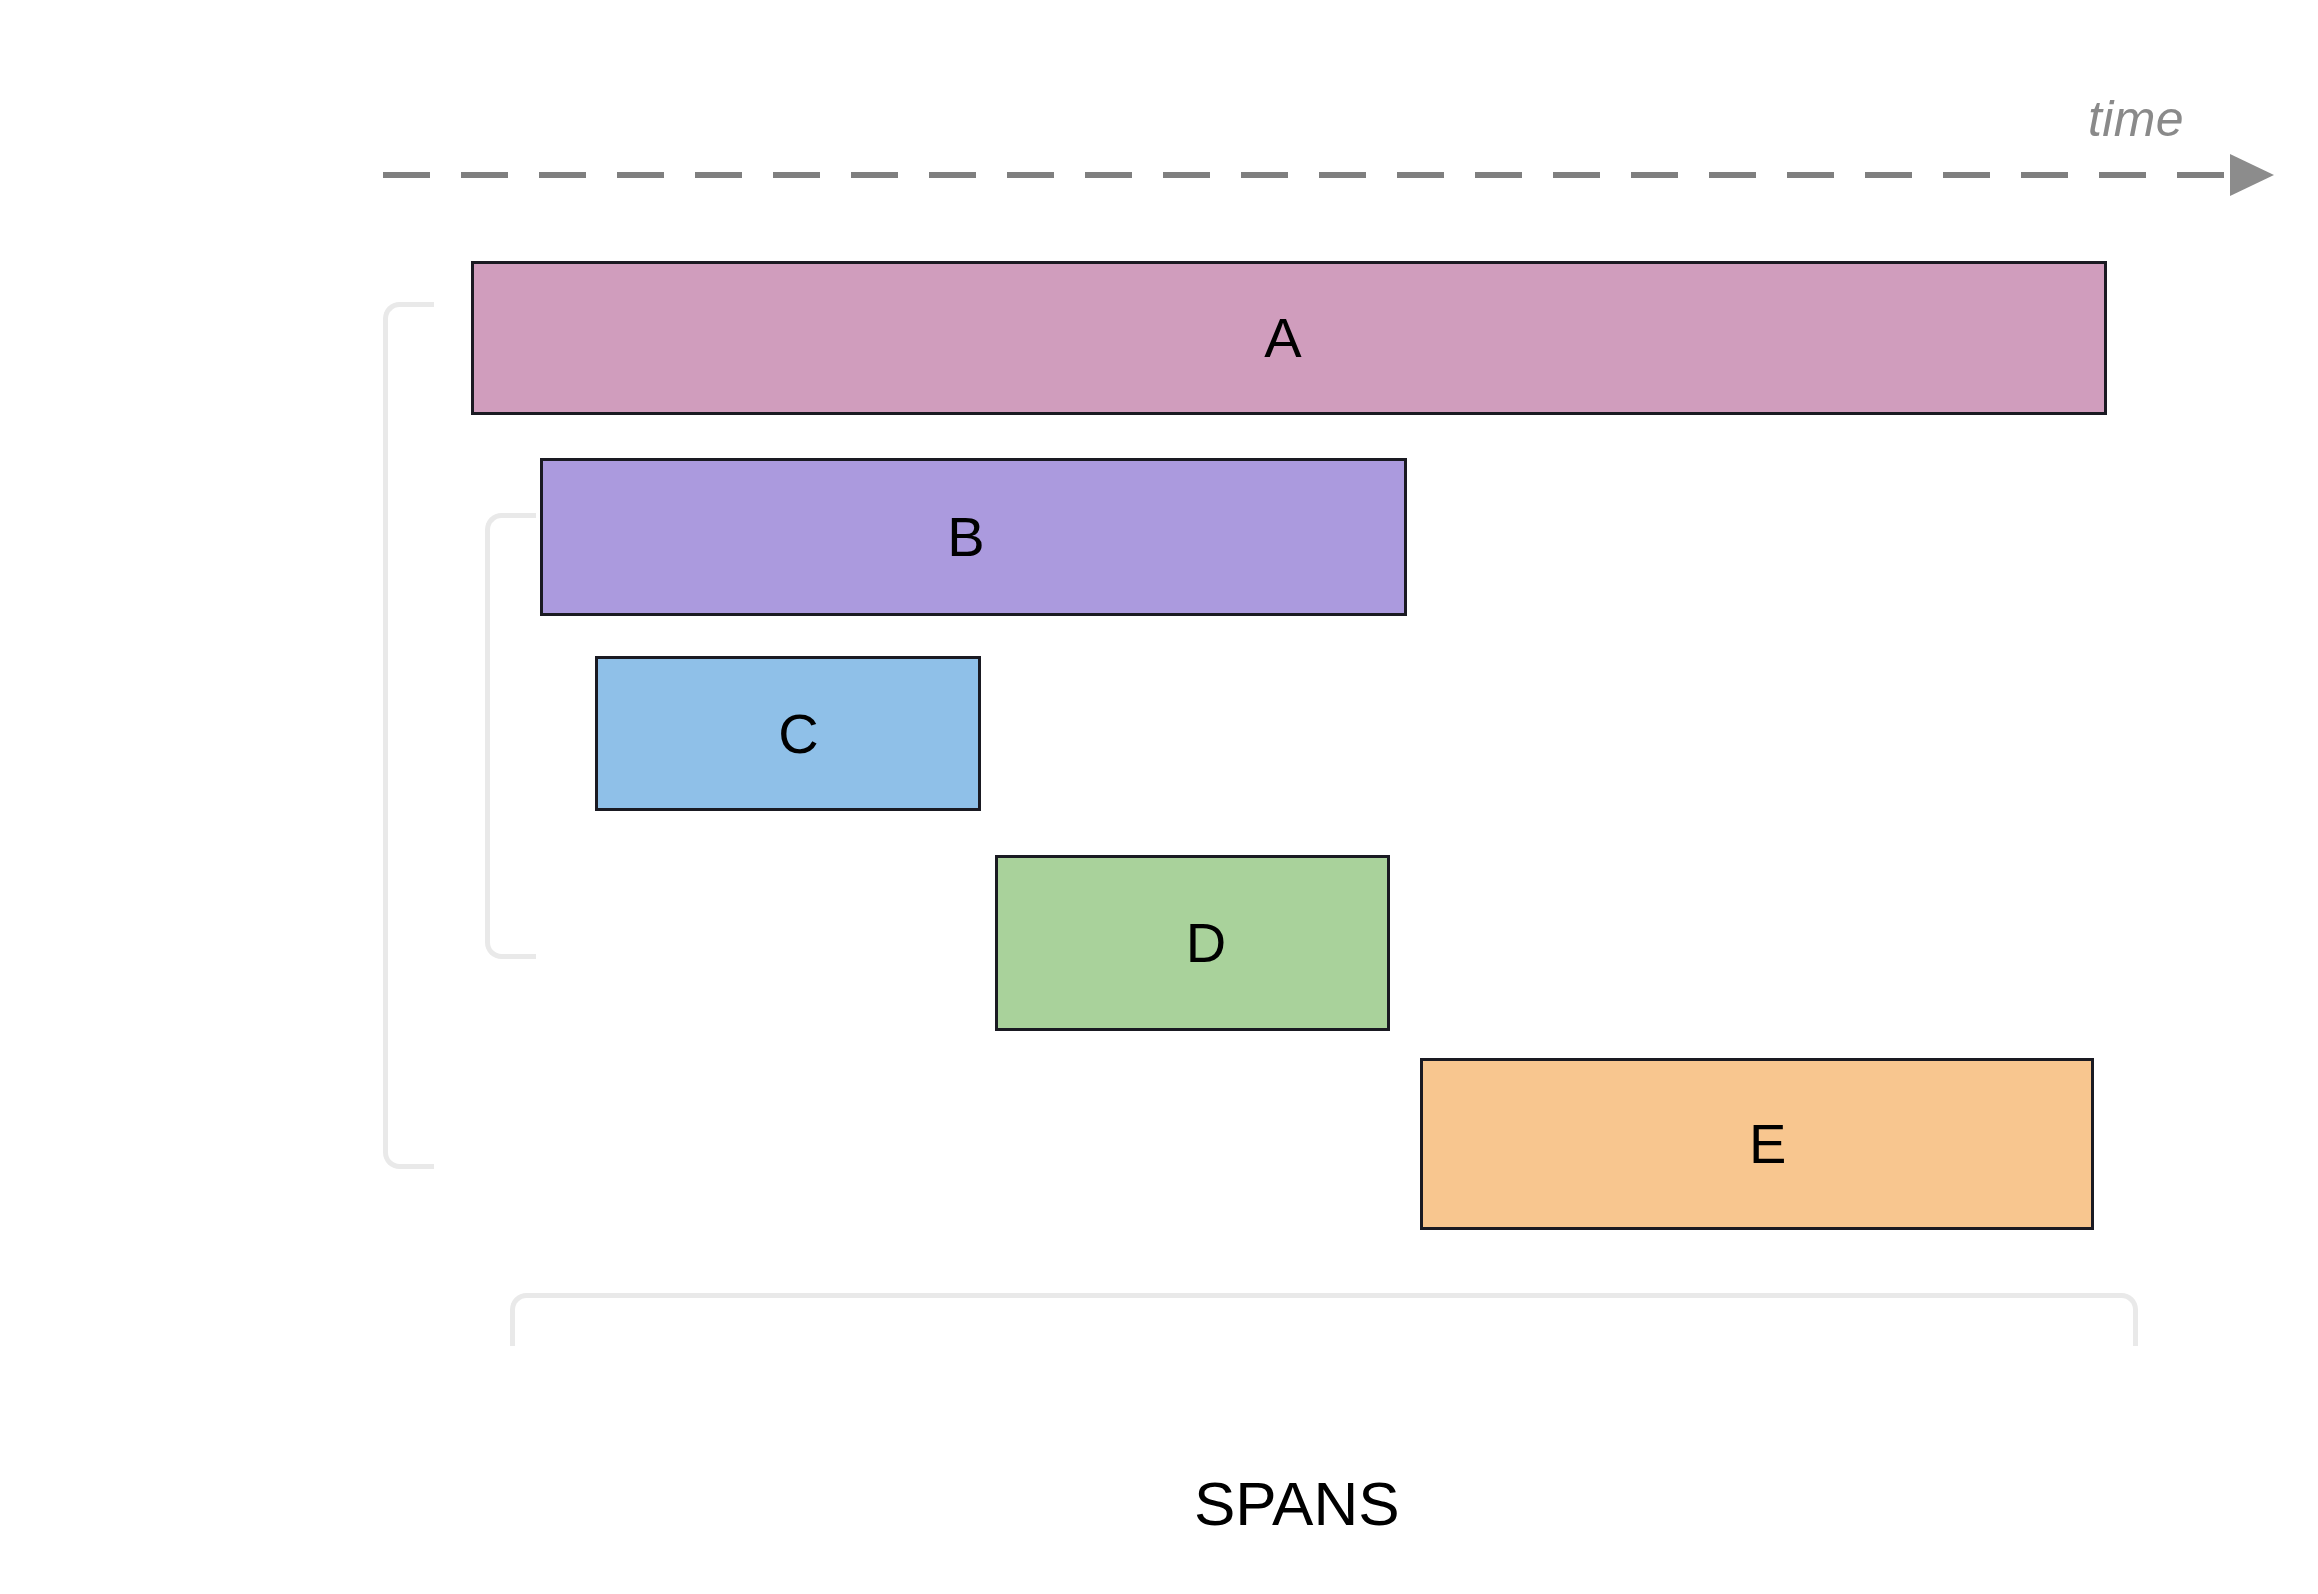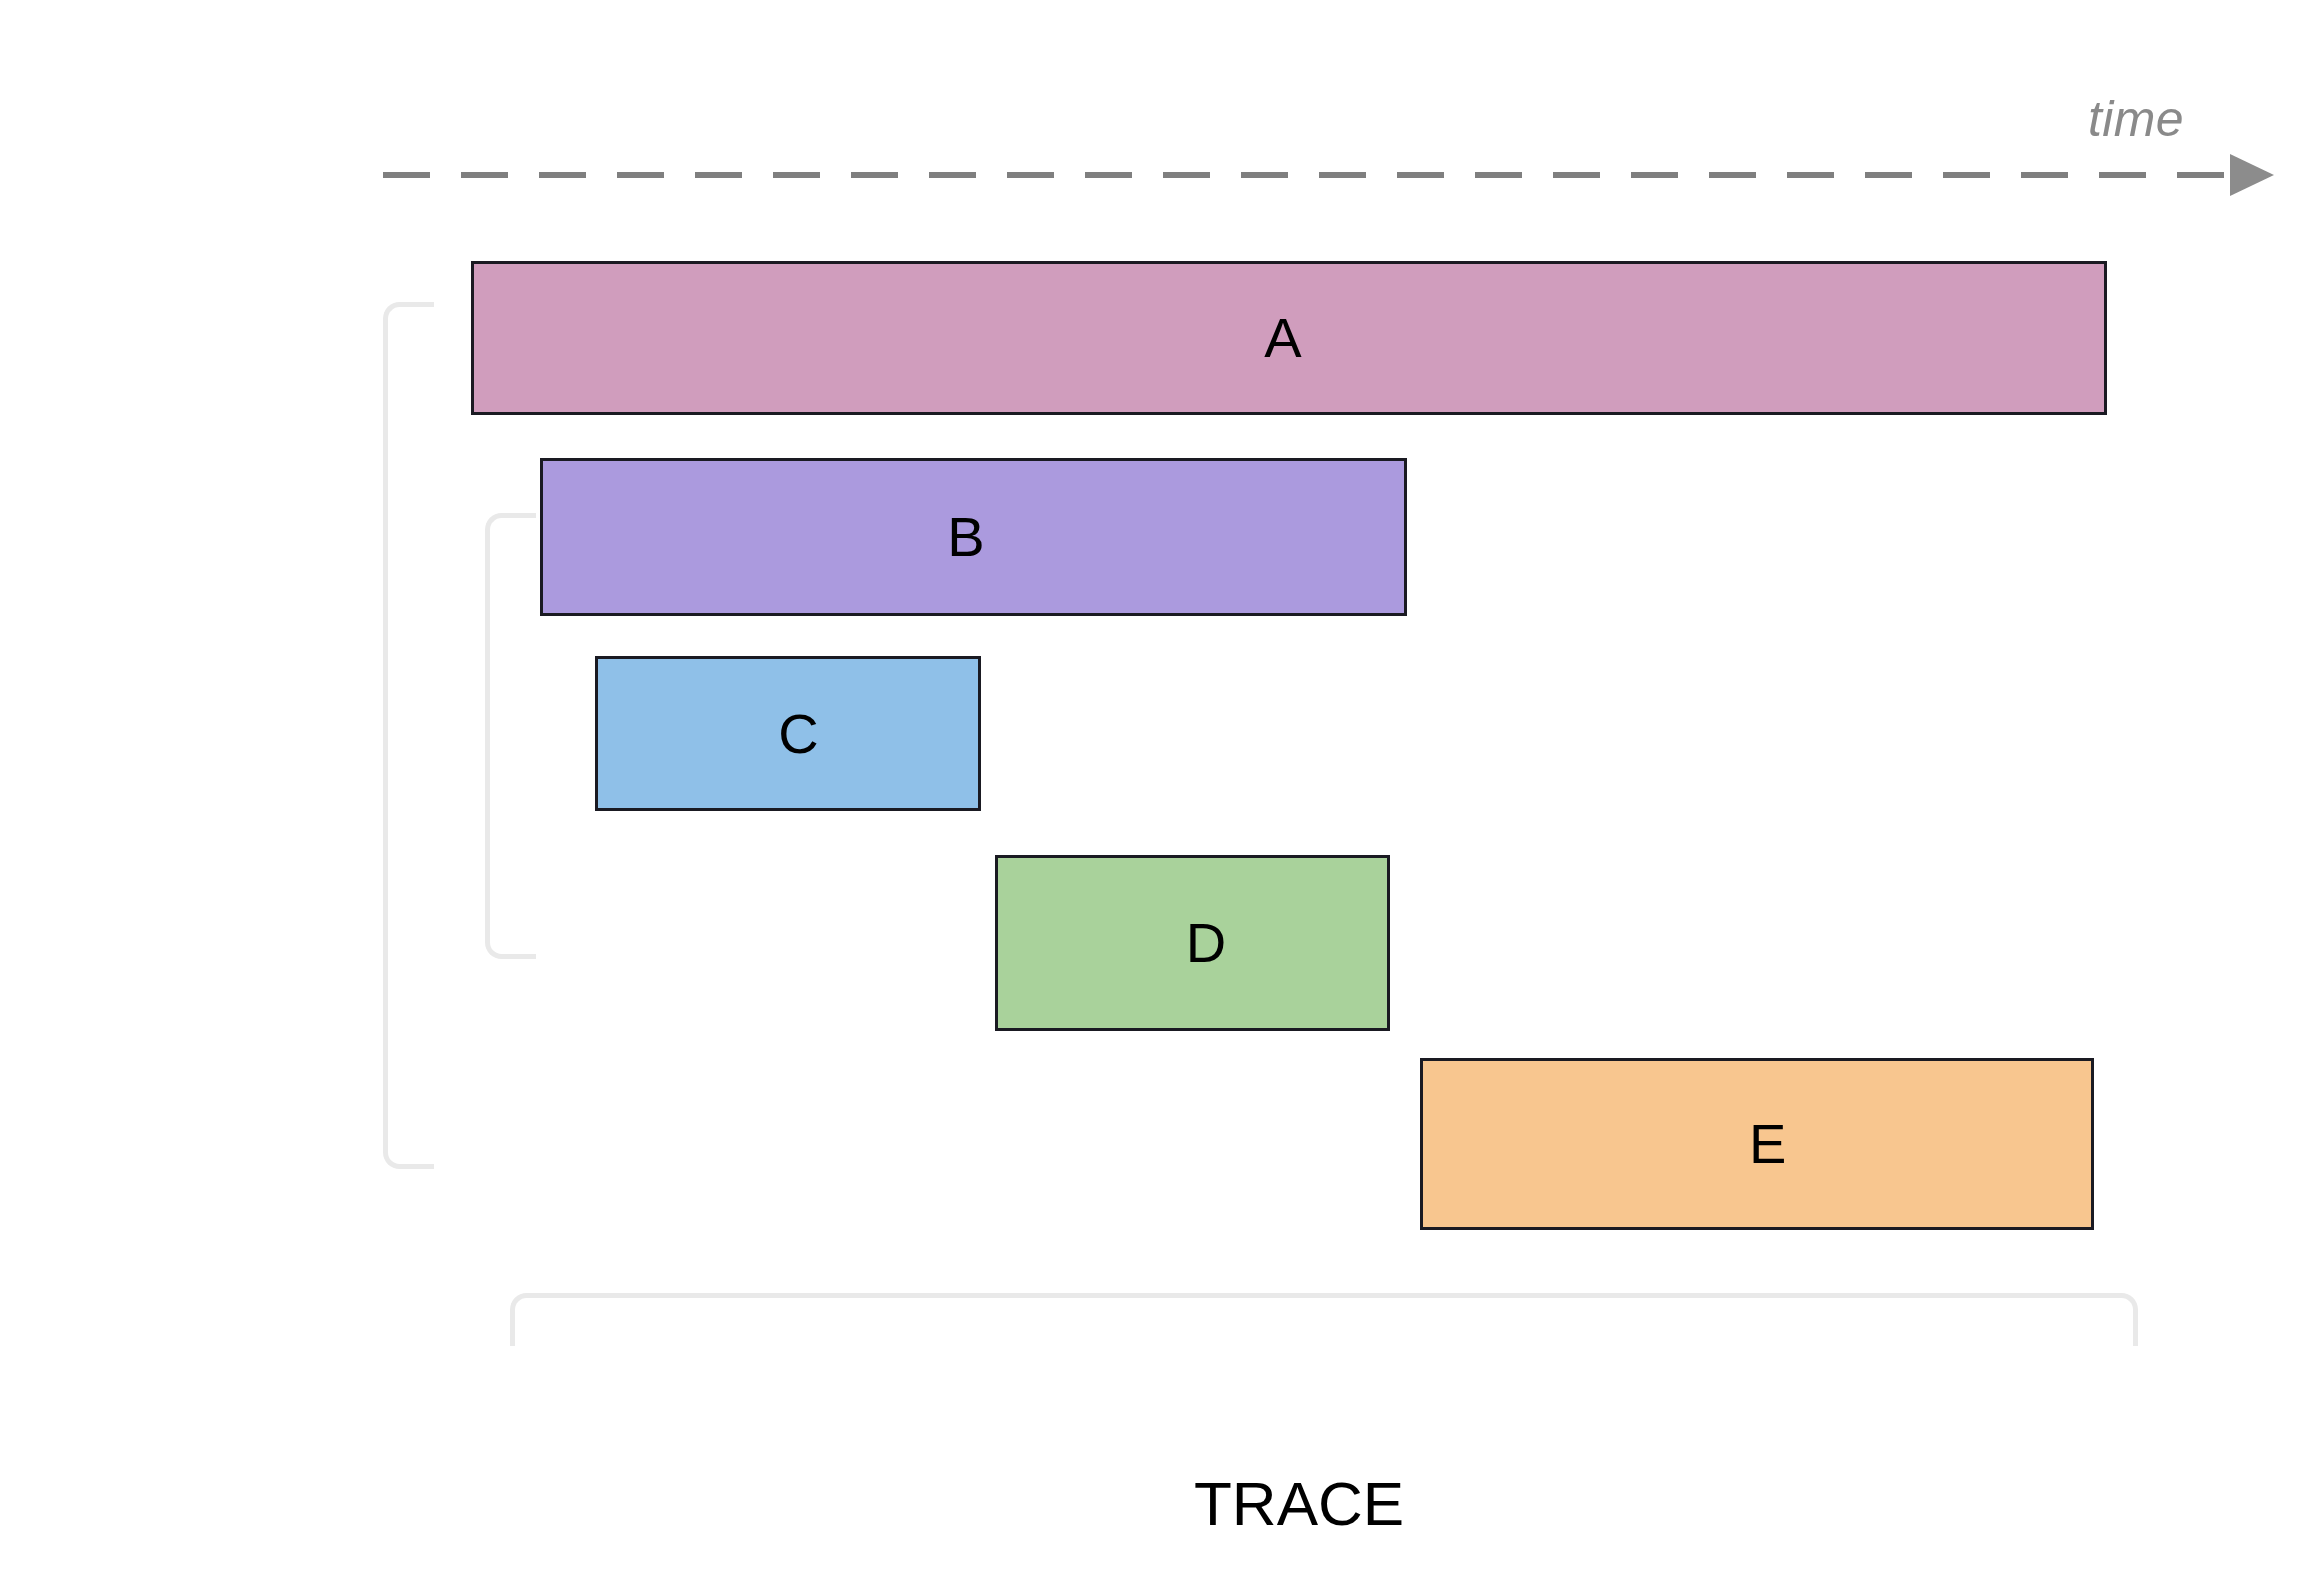--- a/index.html
+++ b/index.html
@@ -131,16 +131,16 @@
   <div class="span-box" data-span="D" style="left:995px; top:855px; width:395px; height:176px; background:#a9d29b;">
     <span class="span-label">D</span>
   </div>
 
   <div class="span-box" data-span="E" style="left:1420px; top:1058px; width:674px; height:172px; background:#f8c68f;">
     <span class="span-label">E</span>
   </div>
 
   <div class="bracket-bottom" style="left:510px; top:1293px; width:1628px; height:53px;"></div>
 
-  <div class="group-label" id="spans-label">TRACE</div>
+  <div class="group-label" id="spans-label">SPANS</div>
 
 </div>
 
 
 </body></html>

